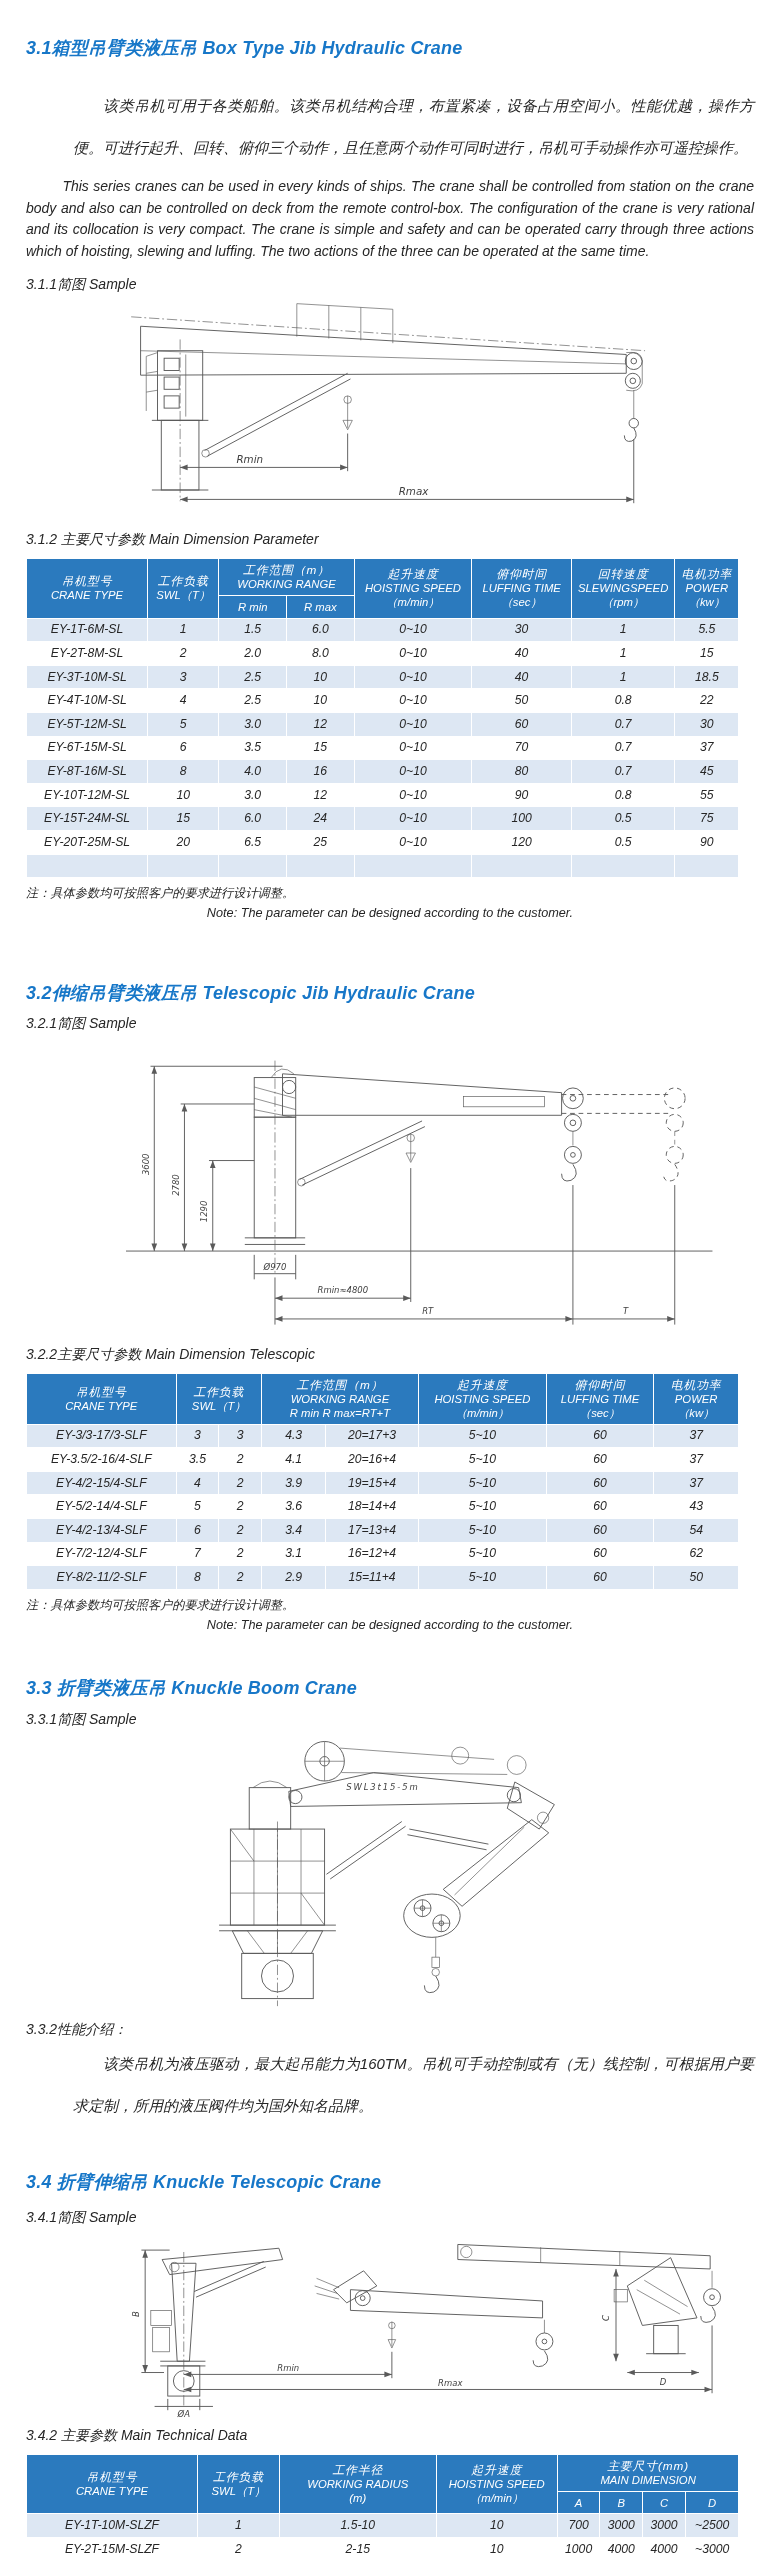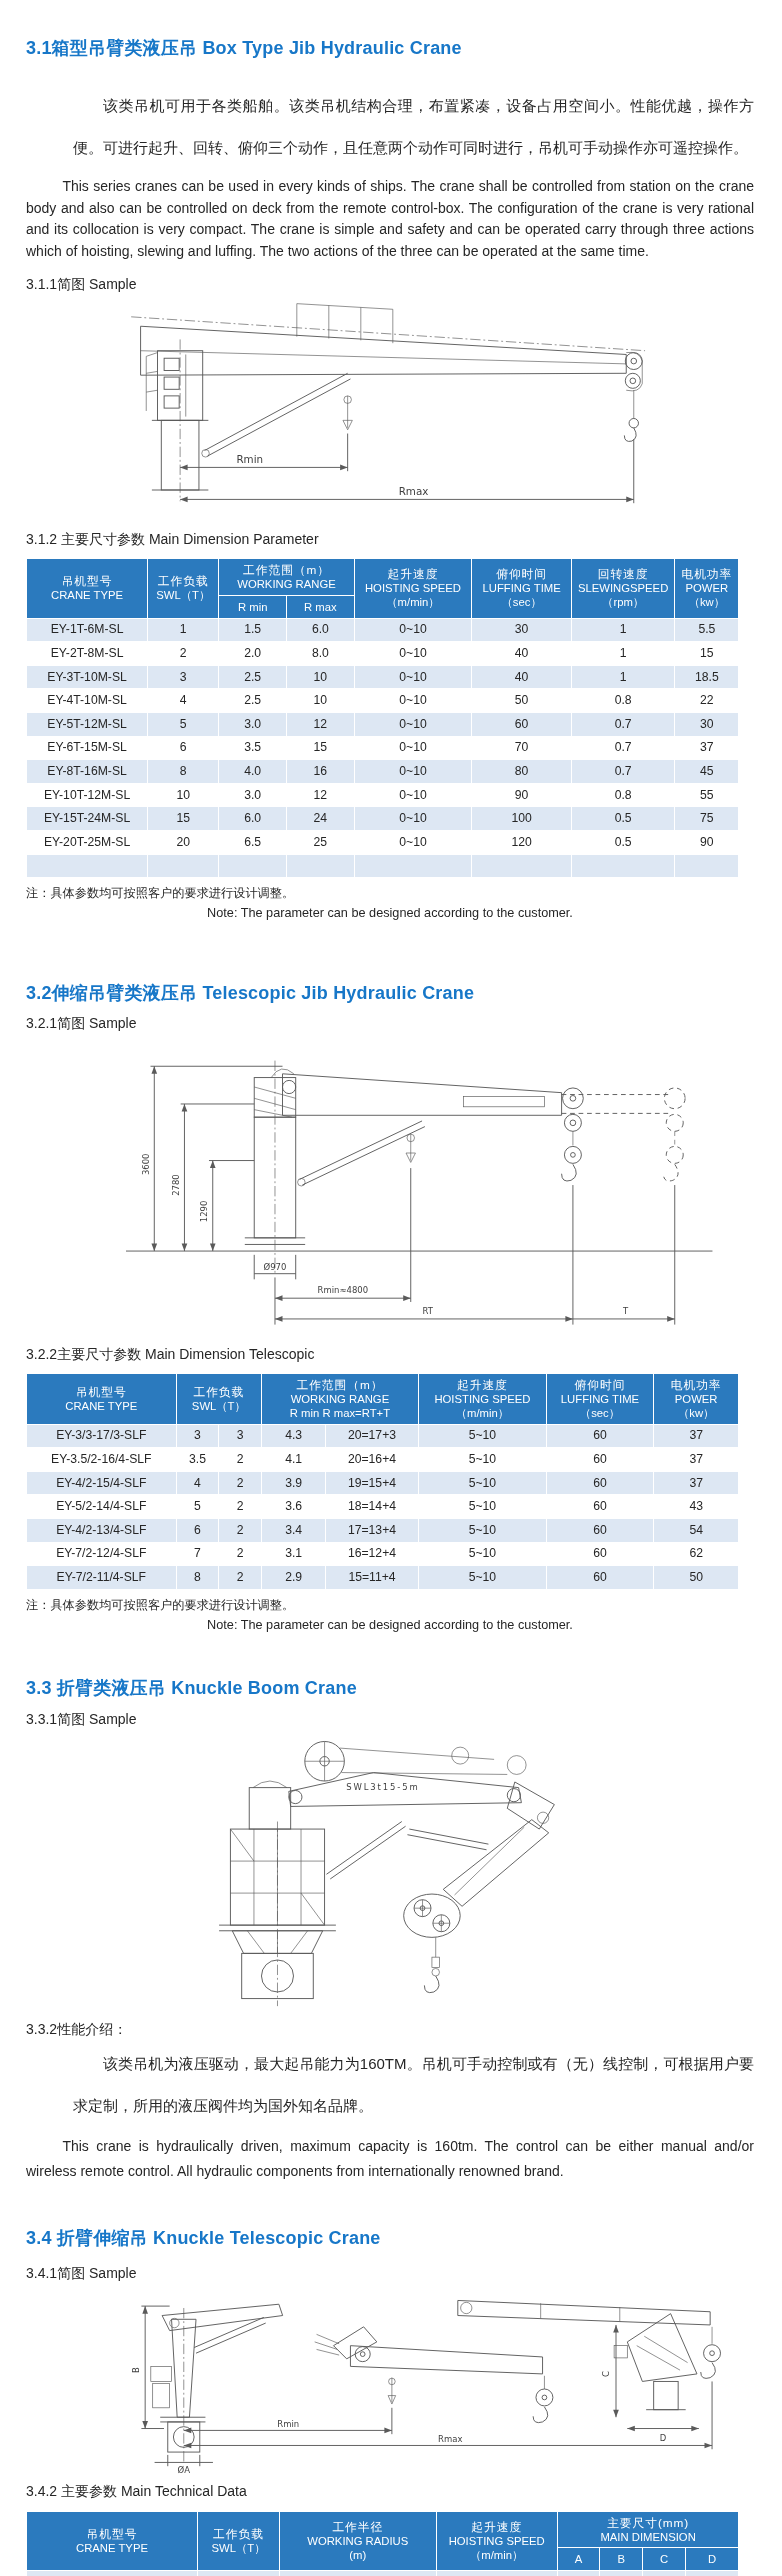--- a/index.html
+++ b/index.html
@@ -5,21 +5,21 @@
   :root{
     --heading-blue:#1777c8;
     --table-head-bg:#2b7abe;
     --row-alt:#dde7f3;
     --text-dark:#262626;
     --line-gray:#5a5a5a;
   }
   *{margin:0;padding:0;box-sizing:border-box;}
   body{width:782px;background:#fff;font-family:"Liberation Sans","DejaVu Sans",sans-serif;color:var(--text-dark);}
   .page{width:782px;padding:36px 28px 28px 26px;}
-  .section{margin-bottom:32px;}
+  .section{margin-bottom:32px;font-style:italic;}
   h2.sec-head{color:var(--heading-blue);font-size:18px;font-weight:bold;margin:0 0 24.5px 0;letter-spacing:0.2px;}
   .para-zh{font-size:15px;line-height:42px;text-align:justify;text-indent:2em;margin-bottom:7.5px;margin-left:47px;}
   .para-en{font-size:14px;line-height:21.7px;text-align:justify;text-indent:2.6em;margin-bottom:13px;}
   .sub-label{font-size:14px;margin:5.7px 0 3.8px 0;}
   .drawing-wrap{width:100%;display:flex;justify-content:center;margin-bottom:5.7px;}
   .table-title{font-size:14px;margin:9.4px 0 9.4px 0;}
   table.param{border-collapse:collapse;width:98%;table-layout:fixed;}
   table.param th{background:var(--table-head-bg);color:#fff;font-weight:normal;font-size:11.3px;padding:3.8px 1.9px;border:1.4px solid #fff;line-height:14px;}
   table.param th .zh{font-size:11.8px;letter-spacing:0.9px;}
   table.param th div{display:block;}
@@ -477,21 +477,21 @@
             <td>EY-7/2-12/4-SLF</td>
             <td>7</td>
             <td>2</td>
             <td>3.1</td>
             <td>16=12+4</td>
             <td>5~10</td>
             <td>60</td>
             <td>62</td>
           </tr>
           <tr>
-            <td>EY-7/2-11/4-SLF</td>
+            <td>EY-8/2-11/2-SLF</td>
             <td>8</td>
             <td>2</td>
             <td>2.9</td>
             <td>15=11+4</td>
             <td>5~10</td>
             <td>60</td>
             <td>50</td>
           </tr>
         </tbody>
     </table>
@@ -569,21 +569,20 @@
         <line class="thin" x1="200" y1="210" x2="200" y2="234"></line>
         <line class="thin" x1="232" y1="210" x2="214" y2="234"></line>
         <rect x="162" y="234" width="76" height="48"></rect>
         <circle cx="200" cy="258" r="17"></circle>
         <line class="cl" x1="200" y1="94" x2="200" y2="290"></line>
       </svg>
     </div>
 
     <div class="sub-label" style="margin-top:13px;">3.3.2性能介绍：</div>
     <p class="para-zh">该类吊机为液压驱动，最大起吊能力为160TM。吊机可手动控制或有（无）线控制，可根据用户要求定制，所用的液压阀件均为国外知名品牌。</p>
-    <p class="para-en" style="line-height:24.5px;">This crane is hydraulically driven, maximum capacity is 160tm. The control can be either manual and/or wireless remote control. All hydraulic components from internationally renowned brand.</p>
   </div>
 
   <div class="section" style="margin-top:43px;margin-bottom:0;">
     <h2 class="sec-head" style="margin-bottom:15px;">3.4 折臂伸缩吊 Knuckle Telescopic Crane</h2>
     <div class="sub-label">3.4.1简图 Sample</div>
 
     <div class="drawing-wrap">
       <svg class="d" width="678" height="187" viewBox="0 0 720 198">
 
         <polygon points="128,34 154,34 147,138 134,138"></polygon>

